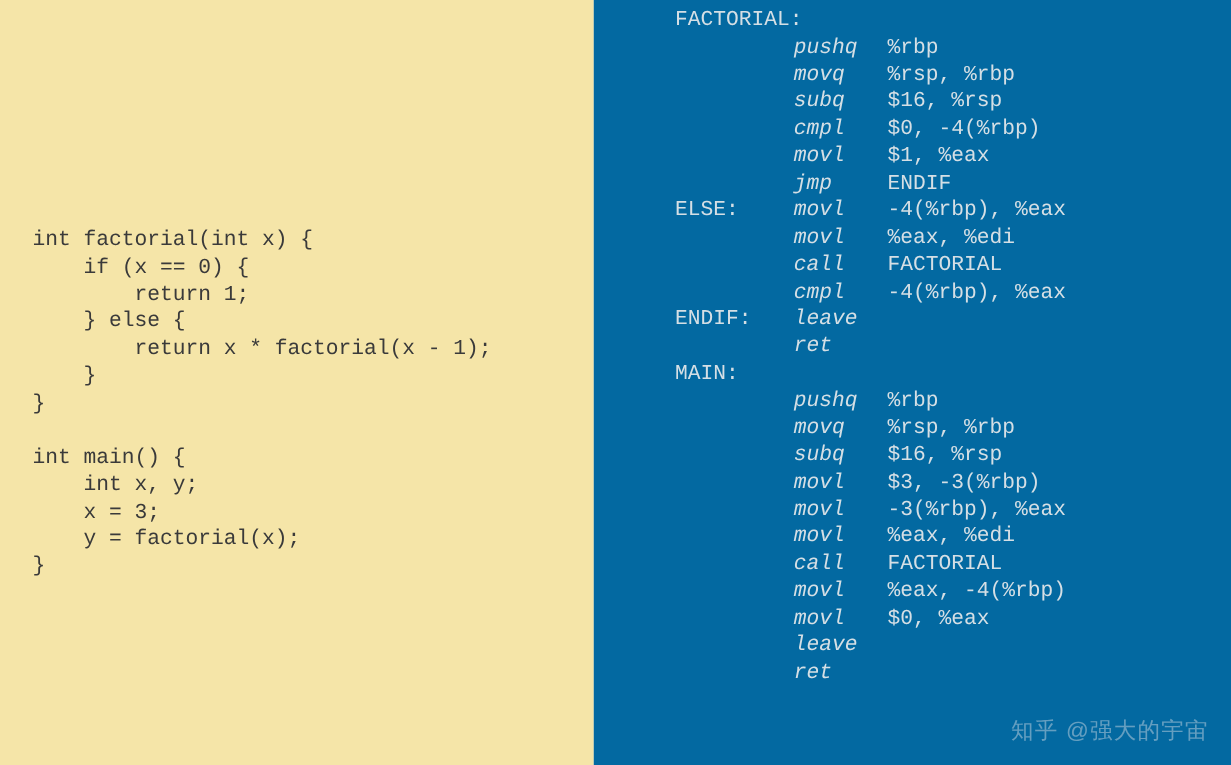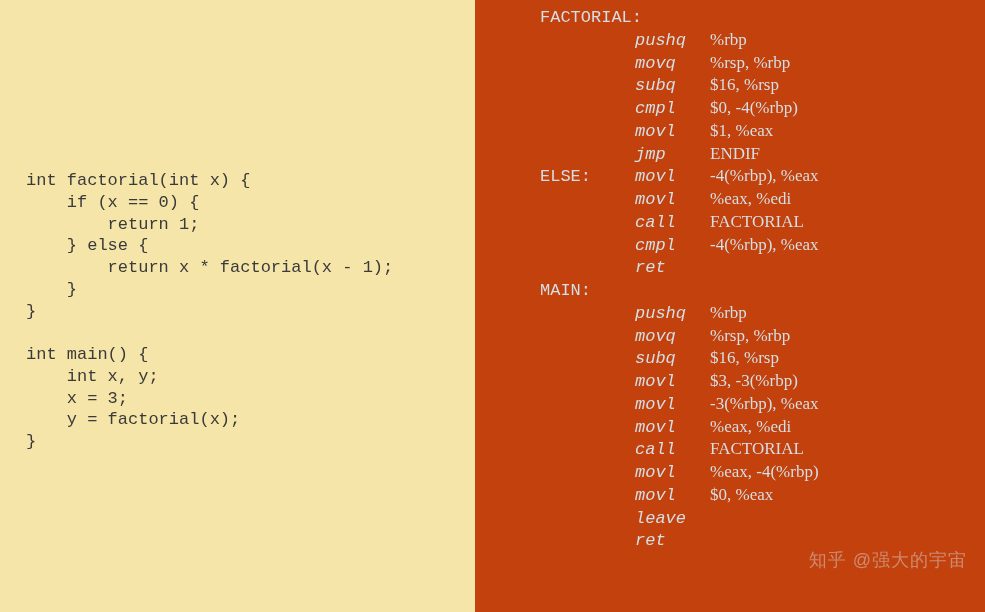--- a/index.html
+++ b/index.html
@@ -17,45 +17,45 @@
       width: 475px;
       height: 612px;
       background: #f5e5a8;
       color: #3a3a3a;
       padding-top: 170px;
       padding-left: 26px;
     }
     .right-panel {
       width: 510px;
       height: 612px;
-      background: #c2410c;
+      background: #0369a1;
       color: #d5dfe5;
       padding-top: 6px;
       padding-left: 160px;
     }
-    .c-code { white-space: pre; }
+    .c-code { white-space: pre; margin-top: 12px; }
     .asm-line { white-space: pre; }
     .asm-label {
       display: inline-block;
       width: 95px;
       margin-left: -95px;
       text-align: left;
       color: #d5dfe5;
     }
     .asm-mnemonic {
       display: inline-block;
       width: 75px;
       color: #d5dfe5;
       font-style: italic;
     }
-    .asm-operands { color: #d5dfe5; font-family: Liberation Serif, serif; }
+    .asm-operands { color: #d5dfe5; }
     .watermark {
       position: absolute;
       right: 18px;
-      bottom: 40px;
+      bottom: 16px;
       font-family: sans-serif;
       font-size: 18px;
       color: rgba(220,225,230,0.45);
       letter-spacing: 1px;
       pointer-events: none;
     }
   </style>
 </head>
 <body>
 
@@ -69,20 +69,21 @@
       <div class="asm-line"><span class="asm-label"></span><span class="asm-mnemonic">pushq</span><span class="asm-operands">%rbp</span></div>
       <div class="asm-line"><span class="asm-label"></span><span class="asm-mnemonic">movq</span><span class="asm-operands">%rsp, %rbp</span></div>
       <div class="asm-line"><span class="asm-label"></span><span class="asm-mnemonic">subq</span><span class="asm-operands">$16, %rsp</span></div>
       <div class="asm-line"><span class="asm-label"></span><span class="asm-mnemonic">cmpl</span><span class="asm-operands">$0, -4(%rbp)</span></div>
       <div class="asm-line"><span class="asm-label"></span><span class="asm-mnemonic">movl</span><span class="asm-operands">$1, %eax</span></div>
       <div class="asm-line"><span class="asm-label"></span><span class="asm-mnemonic">jmp</span><span class="asm-operands">ENDIF</span></div>
       <div class="asm-line"><span class="asm-label">ELSE:</span><span class="asm-mnemonic">movl</span><span class="asm-operands">-4(%rbp), %eax</span></div>
       <div class="asm-line"><span class="asm-label"></span><span class="asm-mnemonic">movl</span><span class="asm-operands">%eax, %edi</span></div>
       <div class="asm-line"><span class="asm-label"></span><span class="asm-mnemonic">call</span><span class="asm-operands">FACTORIAL</span></div>
       <div class="asm-line"><span class="asm-label"></span><span class="asm-mnemonic">cmpl</span><span class="asm-operands">-4(%rbp), %eax</span></div>
+      <div class="asm-line"><span class="asm-label">ENDIF:</span><span class="asm-mnemonic">leave</span><span class="asm-operands"></span></div>
       <div class="asm-line"><span class="asm-label"></span><span class="asm-mnemonic">ret</span><span class="asm-operands"></span></div>
       <div class="asm-line"><span class="asm-label">MAIN:</span><span class="asm-mnemonic"></span><span class="asm-operands"></span></div>
       <div class="asm-line"><span class="asm-label"></span><span class="asm-mnemonic">pushq</span><span class="asm-operands">%rbp</span></div>
       <div class="asm-line"><span class="asm-label"></span><span class="asm-mnemonic">movq</span><span class="asm-operands">%rsp, %rbp</span></div>
       <div class="asm-line"><span class="asm-label"></span><span class="asm-mnemonic">subq</span><span class="asm-operands">$16, %rsp</span></div>
       <div class="asm-line"><span class="asm-label"></span><span class="asm-mnemonic">movl</span><span class="asm-operands">$3, -3(%rbp)</span></div>
       <div class="asm-line"><span class="asm-label"></span><span class="asm-mnemonic">movl</span><span class="asm-operands">-3(%rbp), %eax</span></div>
       <div class="asm-line"><span class="asm-label"></span><span class="asm-mnemonic">movl</span><span class="asm-operands">%eax, %edi</span></div>
       <div class="asm-line"><span class="asm-label"></span><span class="asm-mnemonic">call</span><span class="asm-operands">FACTORIAL</span></div>
       <div class="asm-line"><span class="asm-label"></span><span class="asm-mnemonic">movl</span><span class="asm-operands">%eax, -4(%rbp)</span></div>

